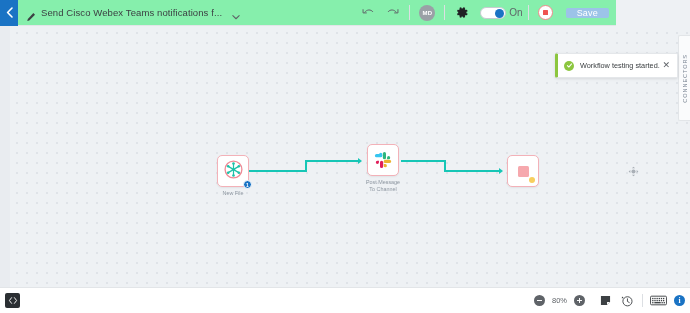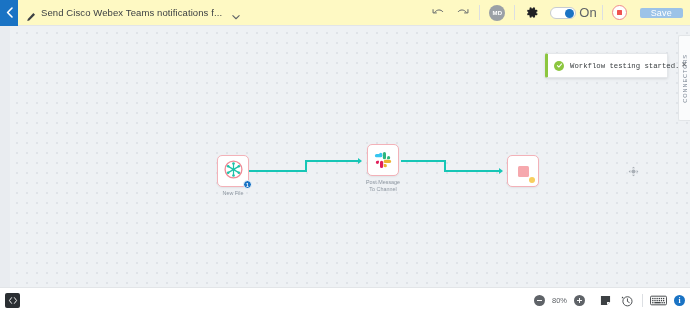--- a/index.html
+++ b/index.html
@@ -6,22 +6,22 @@
   html,body { width:690px; height:313px; overflow:hidden; }
   body {
     font-family:"Liberation Sans", sans-serif;
     background:#eef1f4;
     -webkit-font-smoothing:antialiased;
   }
   #app { position:relative; width:690px; height:313px; overflow:hidden; background:#eef1f4; }
 
   
   .topbar {
-    position:absolute; left:0; top:0; width:690px; height:26px;
-    background:#fef9c3; border-bottom:1px solid #e2e5e8;
+    position:absolute; left:0; top:0; width:616px; height:26px;
+    background:#86efac; border-bottom:1px solid #e2e5e8;
     display:flex; align-items:center; z-index:40;
   }
   .back-btn {
     width:18px; height:26px; background:#1a73c4;
     display:flex; align-items:center; justify-content:center;
     color:#fff; cursor:pointer; flex:0 0 auto;
   }
   .back-btn svg { display:block; }
   .title-wrap { display:flex; align-items:center; gap:5px; margin-left:8px; flex:0 0 auto; }
   .pencil-ico { width:10px; height:10px; display:block; color:#3c4043; }
@@ -45,21 +45,21 @@
   .gear { width:13px; height:13px; color:#202124; display:block; }
   .toggle-wrap { display:flex; align-items:center; gap:3px; margin-left:6px; cursor:pointer; }
   .toggle {
     width:26px; height:12px; border-radius:7px; background:#fff;
     border:1px solid #c8ccd1; position:relative;
   }
   .toggle-knob {
     position:absolute; right:1px; top:1px; width:9px; height:9px;
     border-radius:50%; background:#1a73c4;
   }
-  .toggle-label { font-size:13px; color:#5f6368; }
+  .toggle-label { font-size:10px; color:#5f6368; }
   .stop-btn {
     width:15px; height:15px; border-radius:50%; border:1.4px solid #f08a8a;
     display:flex; align-items:center; justify-content:center; cursor:pointer;
     background:#fff;
   }
   .stop-sq { width:5px; height:5px; background:#ef5350; border-radius:.5px; }
   .save-btn {
     background:#9cc3e8; color:#ffffff; font-size:9px; border:none; border-radius:2px;
     padding:0 11px; margin-left:8px; cursor:pointer; letter-spacing:.2px;
   }
@@ -81,24 +81,24 @@
     border-radius:2px 0 0 2px; z-index:30;
     display:flex; align-items:center; justify-content:center; cursor:pointer;
   }
   .rail span {
     font-size:5.6px; letter-spacing:.9px; color:#7b8694;
     writing-mode:vertical-rl; transform:rotate(180deg); white-space:nowrap;
   }
 
   
   .toast {
-    position:absolute; right:22px; top:27px; width:123px; height:25px;
+    position:absolute; right:12px; top:27px; width:123px; height:25px;
     background:#ffffff; border:1px solid #e4e7ea; border-left:3px solid #8cc63f;
     border-radius:2px; display:flex; align-items:center; padding:0 5px 0 6px;
-    box-shadow:0 1px 3px rgba(0,0,0,.10); z-index:35;font-family:Liberation Mono, monospace;
+    box-shadow:0 1px 3px rgba(0,0,0,.10); z-index:35;
   }
   .toast-check {
     width:10px; height:10px; border-radius:50%; background:#8cc63f;
     display:flex; align-items:center; justify-content:center; flex:0 0 auto;
   }
   .toast-check svg { display:block; }
   .toast-msg { font-size:7.3px; color:#3c4043; margin-left:6px; flex:1 1 auto; white-space:nowrap; }
   .toast-x { font-size:9px; color:#5f6368; cursor:pointer; line-height:1; padding:2px; }
 
   

